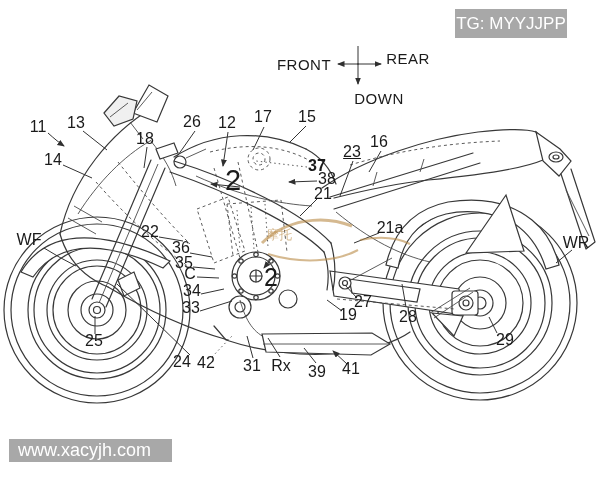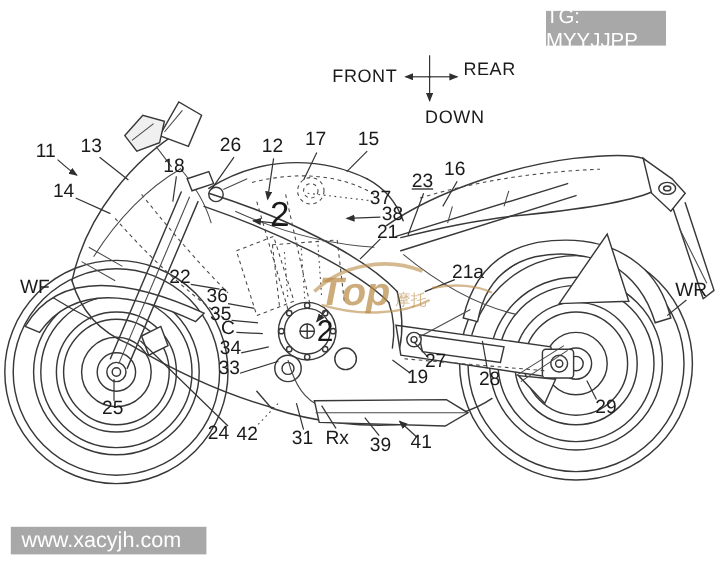--- a/index.html
+++ b/index.html
@@ -12,21 +12,21 @@
   .dash{stroke:#4a4a4a;stroke-width:0.9;fill:none;stroke-dasharray:3 3;}
   .dot{stroke:#4a4a4a;stroke-width:0.9;fill:none;stroke-dasharray:1.5 3;}
   .leader{stroke:#333;stroke-width:1;fill:none;}
   .wm-stroke{stroke:var(--wm-color,#b98a46);fill:none;opacity:.6;}
   .ref-label{position:absolute;transform:translate(-50%,-50%);color:#1a1a1a;
              font-size:16px;white-space:nowrap;line-height:1;}
   .dir-label{position:absolute;transform:translate(-50%,-50%);color:#1a1a1a;
              font-size:15px;letter-spacing:.5px;}
   .badge{position:absolute;display:flex;align-items:center;color:#fff;
          background:var(--badge-bg,#a8a8a8);}
-  #badge-tg{left:455px;top:9px;width:100px;height:29px;justify-content:center;font-size:17px;}
+  #badge-tg{left:455px;top:9px;width:112px;height:29px;justify-content:center;font-size:17px;}
   #badge-site{left:9px;top:439px;width:154px;height:23px;padding-left:9px;font-size:18px;}
   #watermark{position:absolute;left:266px;top:226px;opacity:.7;color:var(--wm-color,#b98a46);
              display:flex;align-items:baseline;gap:4px;pointer-events:none;}
   #watermark .logo{font-size:33px;font-weight:bold;font-style:italic;line-height:1;}
   #watermark .cjk{font-size:13px;font-weight:normal;opacity:.85;}
 </style>
 </head>
 <body>
 
 <div class="stage">
@@ -220,21 +220,21 @@
       <span class="ref-label" style="left: 38px; top: 127px; font-size: 16px;">11</span>
       <span class="ref-label" style="left: 76px; top: 123px; font-size: 16px;">13</span>
       <span class="ref-label" style="left: 53px; top: 160px; font-size: 16px;">14</span>
       <span class="ref-label" style="left: 145px; top: 139px; font-size: 16px;">18</span>
       <span class="ref-label" style="left: 192px; top: 122px; font-size: 16px;">26</span>
       <span class="ref-label" style="left: 227px; top: 123px; font-size: 16px;">12</span>
       <span class="ref-label" style="left: 263px; top: 117px; font-size: 16px;">17</span>
       <span class="ref-label" style="left: 307px; top: 117px; font-size: 16px;">15</span>
       <span class="ref-label" style="left: 352px; top: 152px; font-size: 16px; text-decoration: underline;">23</span>
       <span class="ref-label" style="left: 379px; top: 142px; font-size: 16px;">16</span>
-      <span class="ref-label" style="left: 317px; top: 166px; font-size: 16px;">37</span>
+      <span class="ref-label" style="left: 317px; top: 166px; font-size: 16px; font-weight: bold;">37</span>
       <span class="ref-label" style="left: 327px; top: 179px; font-size: 16px;">38</span>
       <span class="ref-label" style="left: 323px; top: 194px; font-size: 16px;">21</span>
       <span class="ref-label" style="left: 390px; top: 228px; font-size: 16px;">21a</span>
       <span class="ref-label" style="left: 233px; top: 180px; font-size: 29px;">2</span>
       <span class="ref-label" style="left: 271px; top: 277px; font-size: 25px;">2</span>
       <span class="ref-label" style="left: 29px; top: 240px; font-size: 16px;">WF</span>
       <span class="ref-label" style="left: 576px; top: 243px; font-size: 16px;">WR</span>
       <span class="ref-label" style="left: 150px; top: 232px; font-size: 16px;">22</span>
       <span class="ref-label" style="left: 181px; top: 248px; font-size: 16px;">36</span>
       <span class="ref-label" style="left: 184px; top: 263px; font-size: 16px;">35</span>
@@ -248,20 +248,19 @@
       <span class="ref-label" style="left: 281px; top: 366px; font-size: 16px;">Rx</span>
       <span class="ref-label" style="left: 317px; top: 372px; font-size: 16px;">39</span>
       <span class="ref-label" style="left: 351px; top: 369px; font-size: 16px;">41</span>
       <span class="ref-label" style="left: 348px; top: 315px; font-size: 16px;">19</span>
       <span class="ref-label" style="left: 363px; top: 302px; font-size: 16px;">27</span>
       <span class="ref-label" style="left: 408px; top: 317px; font-size: 16px;">28</span>
       <span class="ref-label" style="left: 505px; top: 340px; font-size: 16px;">29</span>
     </div>
 
   <div id="watermark">
-    <span class="logo">Top</span>
     <span class="cjk">摩托</span>
   </div>
 
   <div class="badge" id="badge-tg">TG: MYYJJPP</div>
   <div class="badge" id="badge-site">www.xacyjh.com</div>
 
 </div>
 
 </body></html>

